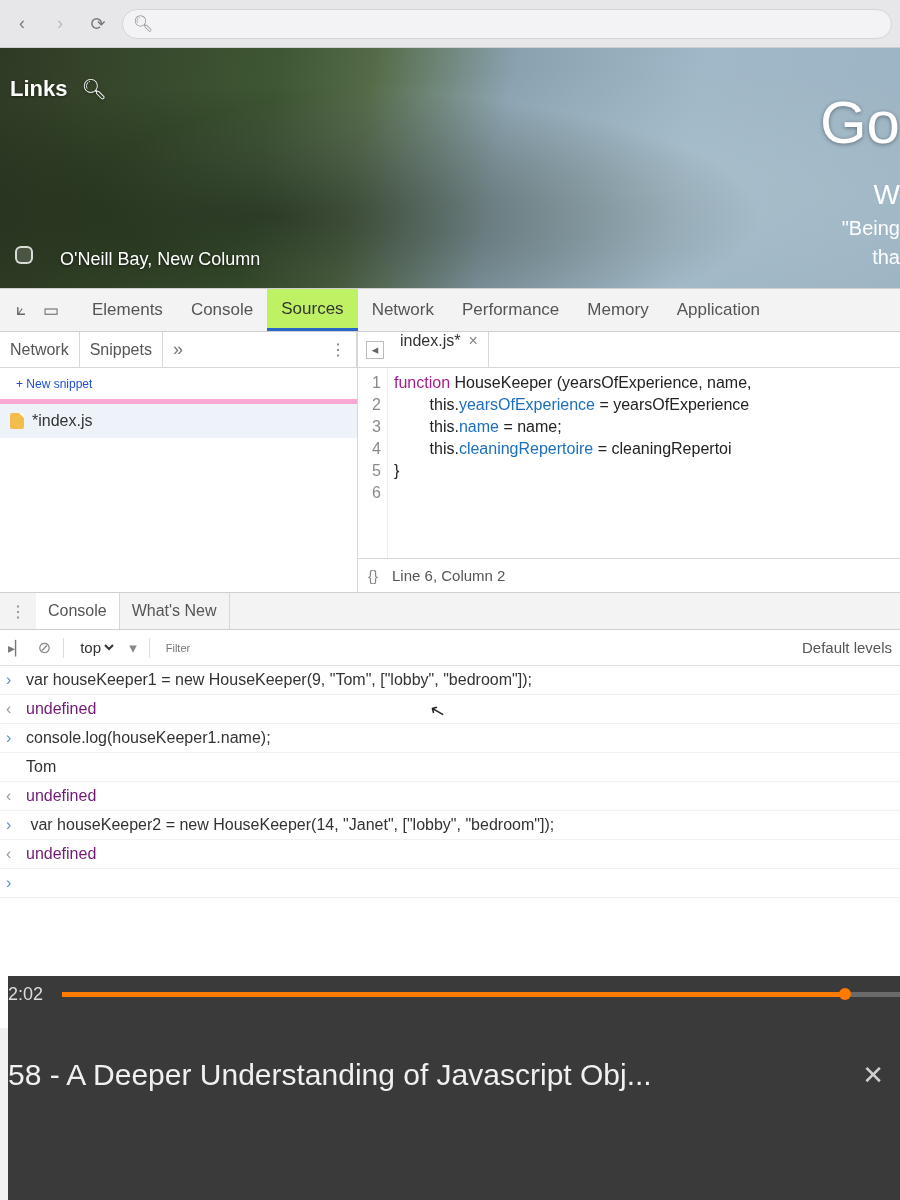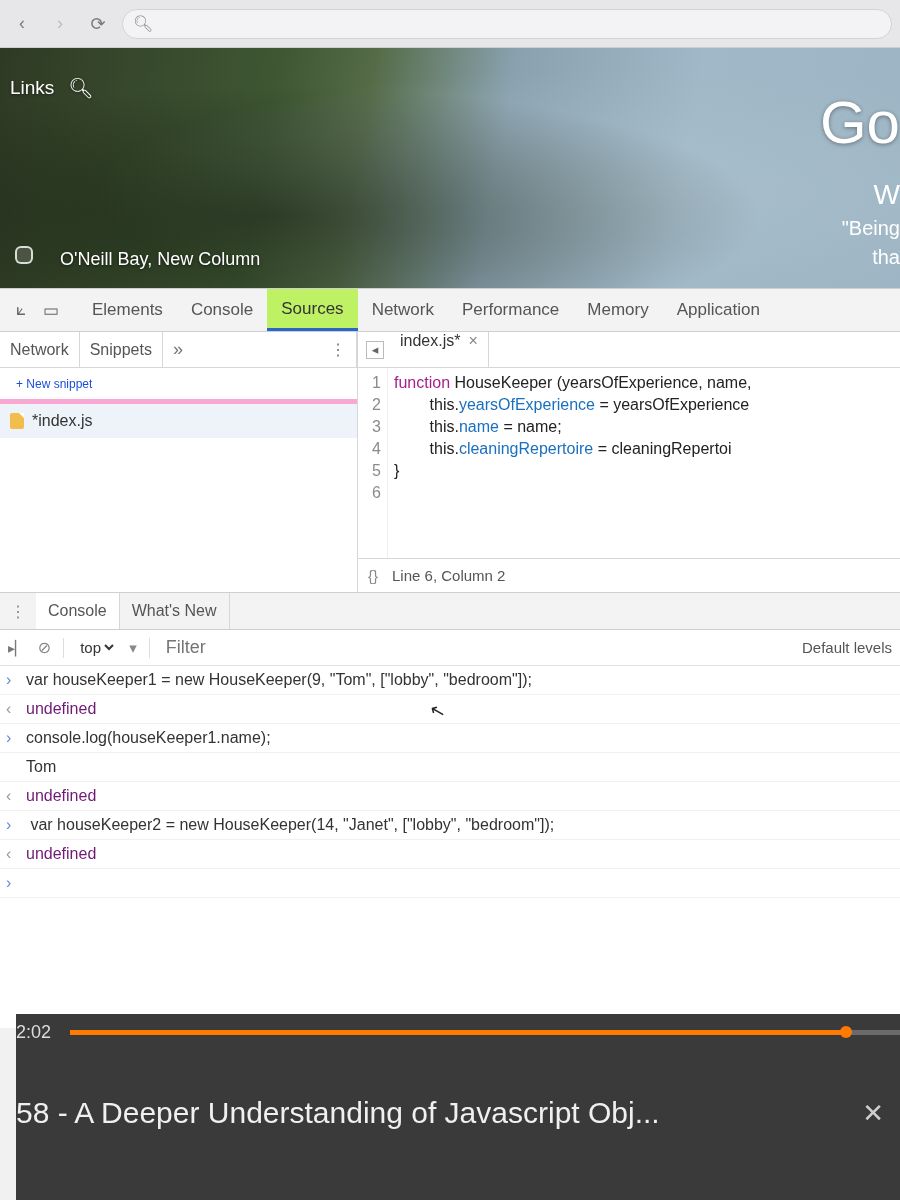--- a/index.html
+++ b/index.html
@@ -7,21 +7,21 @@
   .row{display:flex;align-items:center}
   
   .chrome{height:48px;background:#e7e7e9;padding:0 8px;gap:10px;border-bottom:1px solid #cfcfd2}
   .nav-btn{width:28px;height:28px;border-radius:4px;display:flex;align-items:center;justify-content:center;color:#7a7a7a;font-size:18px;cursor:pointer}
   .url{flex:1;height:30px;background:#f3f3f5;border:1px solid #d4d4d7;border-radius:15px;display:flex;align-items:center;padding:0 10px}
   .url .mag{color:#8a8a8a;margin-right:6px}
   
   .hero{position:relative;height:240px;background:linear-gradient(100deg,#2f3a25 0%,#3f5733 30%,#556b47 40%,#8aa2b0 55%,#a0b8c7 75%,#9db4c4 100%);color:#fff;overflow:hidden}
   .hero::before{content:"";position:absolute;inset:0;background:radial-gradient(ellipse at 30% 70%,rgba(20,30,15,.6),transparent 55%),radial-gradient(ellipse at 70% 60%,rgba(180,200,210,.4),transparent 60%)}
   .hero-top{position:relative;padding:28px 0 0 10px;gap:14px}
-  .hero-link{font-size:19px;font-weight:400;text-shadow:0 1px 3px rgba(0,0,0,.5)}
+  .hero-link{font-size:22px;font-weight:700;text-shadow:0 1px 3px rgba(0,0,0,.5)}
   .hero .mag{font-size:20px;text-shadow:0 1px 3px rgba(0,0,0,.5)}
   .hero-caption{position:absolute;left:60px;bottom:18px;font-size:18px;font-weight:300;text-shadow:0 1px 3px rgba(0,0,0,.6)}
   .hero-dot{position:absolute;left:15px;bottom:24px;width:18px;height:18px;border:2px solid rgba(255,255,255,.8);border-radius:6px;background:rgba(255,255,255,.15)}
   .hero-right{position:absolute;right:0;top:40px;text-align:right;padding-right:0}
   .hero-right .big{font-size:60px;font-weight:300;text-shadow:0 1px 4px rgba(0,0,0,.4)}
   .hero-right .w{font-size:28px;font-weight:300;margin-top:22px}
   .hero-right .q{font-size:20px;font-weight:300;margin-top:6px}
   
   .dt-tabs{height:44px;background:#f3f3f3;border-top:1px solid #cfcfd2;border-bottom:1px solid #cfcfd2;gap:0;padding-left:6px;font-size:17px;color:#555}
   .dt-ico{width:30px;text-align:center;color:#666;font-size:17px}
@@ -51,32 +51,32 @@
   .status{height:34px;border-top:1px solid #d7d7d7;gap:14px;padding-left:10px;font-size:15px;color:#555}
   .braces{color:#888}
   
   .drawer-tabs{height:38px;background:#f3f3f3;border-top:1px solid #cfcfd2;border-bottom:1px solid #cfcfd2;font-size:16px;color:#555}
   .drawer-tabs .dots{padding:0 10px;color:#888}
   .drawer-tabs span.tab{padding:0 12px;height:100%;display:flex;align-items:center;border-right:1px solid #d7d7d7;background:#fff;cursor:pointer}
   .drawer-tabs span.tab.inactive{background:#f3f3f3}
   .cons-tool{height:36px;border-bottom:1px solid #e2e2e2;padding:0 8px;gap:12px;font-size:15px;color:#555;background:#fff}
   .cons-tool .sep{width:1px;height:20px;background:#ddd}
   .cons-tool select{border:none;background:transparent;font-size:15px;color:#333}
-  .cons-tool input{border:none;outline:none;font-size:18px;color:#333;padding:2px 4px;width:160px}
+  .cons-tool input{border:none;outline:none;font-size:11px;color:#333;padding:2px 4px;width:160px}
   .cons-tool .levels{margin-left:auto;color:#555}
   .cons-body{background:#fff;font-family:Menlo,Consolas,monospace;font-size:16px;line-height:28px}
   .cl{display:flex;padding:0 6px;border-bottom:1px solid #f1f1f1}
   .cl .mk{width:20px;color:#9a9a9a}
   .cl .mk.in{color:#5f8dd3}
   .cl .txt{white-space:pre}
   .ud{color:#701a75}
   .cl.prompt .txt{color:#333}
   .cl.prompt .mk{color:#5f8dd3}
   
-  .video{position:absolute;left:16px;right:0;bottom:0;height:186px;background:#3a3a3a;color:#e8e8e8}
+  .video{position:absolute;left:8px;right:0;bottom:0;height:224px;background:#3a3a3a;color:#e8e8e8}
   .progress{position:relative;height:40px}
   .time{position:absolute;left:0;top:8px;font-size:18px;color:#ddd}
   .bar{position:absolute;left:54px;right:0;top:16px;height:5px;background:#6a6a6a}
   .bar .fill{height:100%;width:94%;background:#ff7a00}
   .bar .dot{position:absolute;right:5.8%;top:-4px;width:12px;height:12px;border-radius:50%;background:#ff7a00}
   .vtitle{font-size:30px;font-weight:400;padding:42px 10px 0 0;color:#f0f0f0;display:flex;align-items:center}
   .vtitle .shuffle{margin-left:auto;margin-right:6px;font-size:26px;color:#cfcfcf}
   .bottom-space{height:130px;background:#fff}
   .cursor{position:absolute;left:430px;top:700px;font-size:18px;color:#222;transform:rotate(-15deg)}
 </style>

